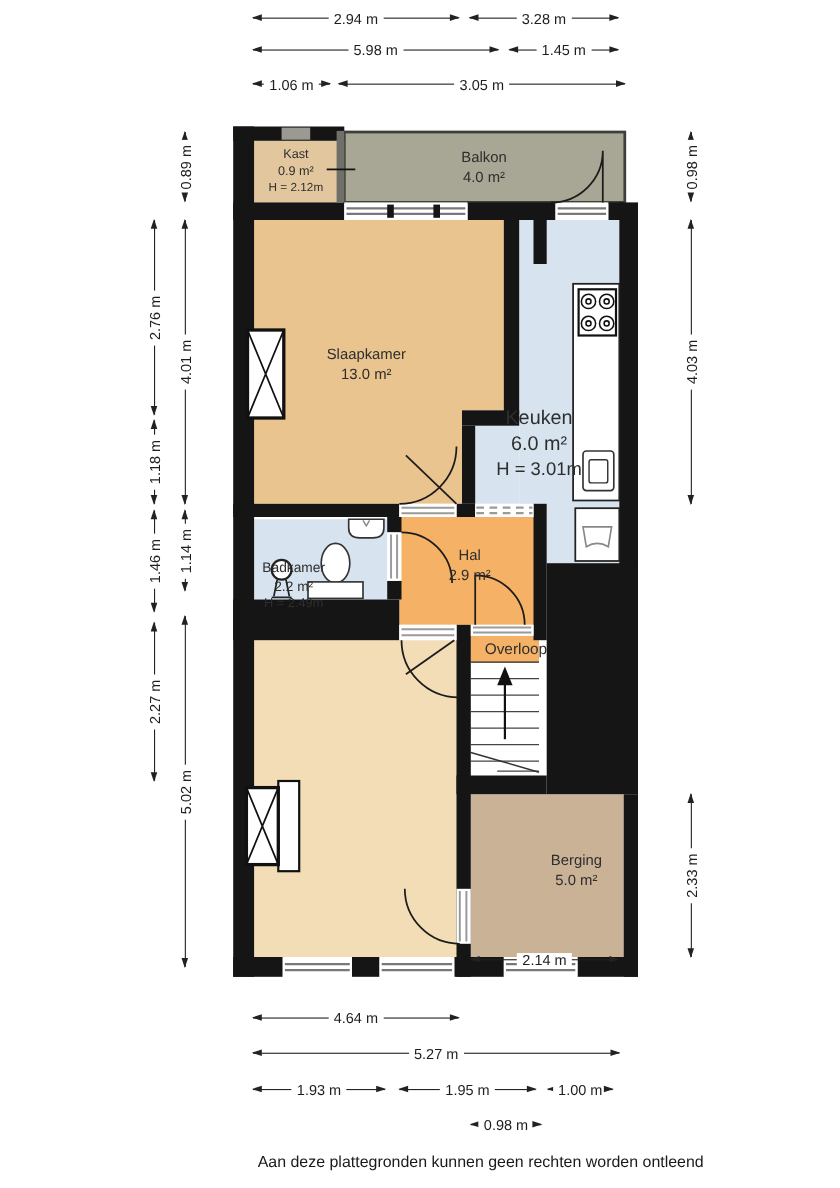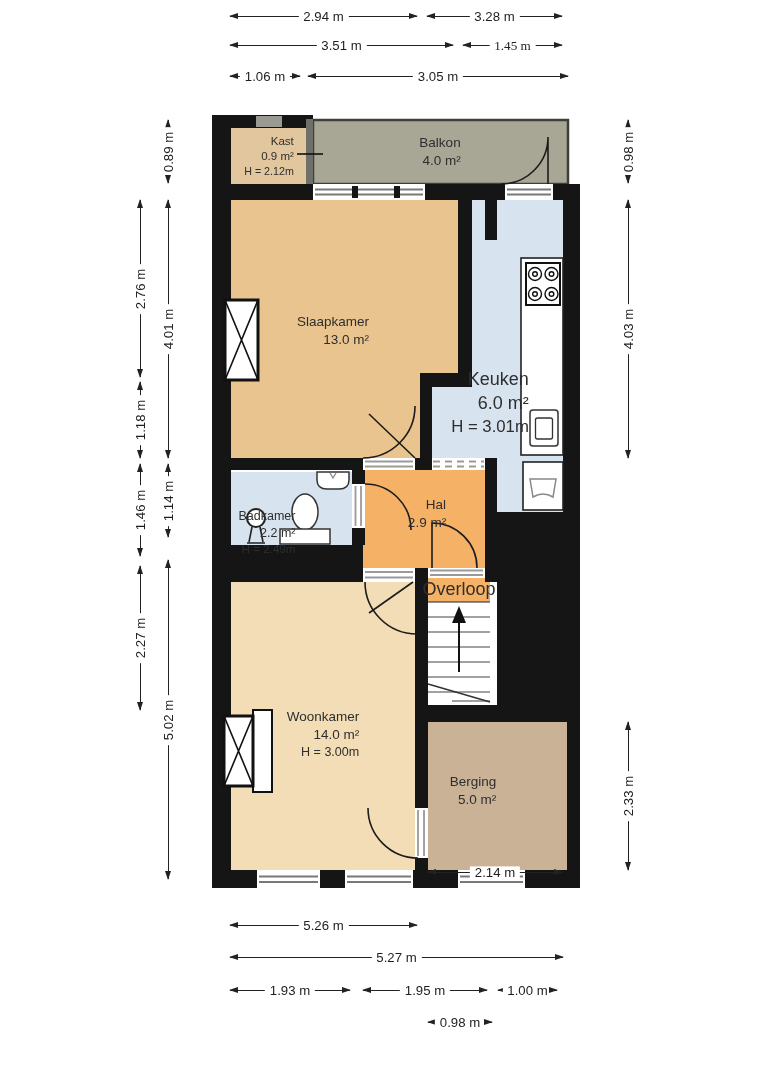--- a/index.html
+++ b/index.html
@@ -1,21 +1,21 @@
 <!DOCTYPE html>
 <html><head>
 <meta charset="utf-8">
 <style>
   html,body{margin:0;padding:0;background:#fff;}
   .canvas{position:relative;width:764px;height:1080px;background:#fff;
           font-family:"Liberation Sans",sans-serif;overflow:hidden;}
   .plan-svg{position:absolute;left:0;top:0;}
 
   
-  .room-label{position:absolute;transform:translate(-50%,-50%);text-align:right;
+  .room-label{position:absolute;transform:translate(-50%,-50%);text-align:center;
               color:#2e2e2e;line-height:1.32;white-space:nowrap;font-size:13.5px;}
   .room-label span{display:block;}
   .room-label .h{font-size:.93em;}
 
   
   .dim{position:absolute;}
   .dim-h{height:0;border-top:1.3px solid #222;text-align:right;}
   .dim-h::before{content:"";position:absolute;left:-1px;top:-4.2px;width:0;height:0;
     border-top:3.2px solid transparent;border-bottom:3.2px solid transparent;border-right:9px solid #222;}
   .dim-h::after{content:"";position:absolute;right:-1px;top:-4.2px;width:0;height:0;
@@ -193,54 +193,49 @@
   </div>
   <div class="room-label" style="left:267px;top:491px;font-size:12.5px;margin-top:41px;">
     <span>Badkamer</span>
     <span>2.2 m²</span>
     <span class="h">H = 2.49m</span>
   </div>
   <div class="room-label" style="left:427px;top:514px;">
     <span>Hal</span>
     <span>2.9 m²</span>
   </div>
-  <div class="room-label" style="left:459px;top:590px;font-size:18px;">
+  <div class="room-label" style="left:469px;top:590px;font-size:14px;">
     <span>Overloop</span>
   </div>
-  <div class="room-label" style="left:323px;top:734px;">
-    <span>Woonkamer</span>
-    <span>14.0 m²</span>
-    <span class="h">H = 3.00m</span>
-  </div>
-  <div class="room-label" style="left:473px;top:791px;">
+  <div class="room-label" style="left:524px;top:791px;">
     <span>Berging</span>
     <span>5.0 m²</span>
   </div>
 
   <div class="dim dim-h" style="left:230px;top:16px;width:187px;">
     <span class="dim-label">2.94 m</span>
     </div>
   <div class="dim dim-h" style="left:427px;top:16px;width:135px;">
     <span class="dim-label">3.28 m</span>
     </div>
   <div class="dim dim-h" style="left:230px;top:45px;width:223px;">
-    <span class="dim-label">3.51 m</span>
-    </div>
-  <div class="dim dim-h" style="left:463px;top:45px;width:99px;font-family:Liberation Serif, serif;">
+    <span class="dim-label">5.98 m</span>
+    </div>
+  <div class="dim dim-h" style="left:463px;top:45px;width:99px;">
     <span class="dim-label">1.45 m</span>
     </div>
   <div class="dim dim-h" style="left:230px;top:76px;width:70px;">
     <span class="dim-label">1.06 m</span>
     </div>
   <div class="dim dim-h" style="left:308px;top:76px;width:260px;">
     <span class="dim-label">3.05 m</span>
     </div>
 
   <div class="dim dim-h" style="left:230px;top:925px;width:187px;">
-    <span class="dim-label">5.26 m</span>
+    <span class="dim-label">4.64 m</span>
     </div>
   <div class="dim dim-h" style="left:428px;top:872px;width:134px;">
     <span class="dim-label">2.14 m</span>
     </div>
   <div class="dim dim-h" style="left:230px;top:957px;width:333px;">
     <span class="dim-label">5.27 m</span>
     </div>
   <div class="dim dim-h" style="left:230px;top:990px;width:120px;">
     <span class="dim-label">1.93 m</span>
     </div>
@@ -282,13 +277,14 @@
   <div class="dim dim-v" style="left:628px;top:120px;height:63px;">
     <span class="dim-label">0.98 m</span>
     </div>
   <div class="dim dim-v" style="left:628px;top:200px;height:258px;">
     <span class="dim-label">4.03 m</span>
     </div>
   <div class="dim dim-v" style="left:628px;top:722px;height:148px;">
     <span class="dim-label">2.33 m</span>
     </div>
 
+  <div class="footer">Aan deze plattegronden kunnen geen rechten worden ontleend</div>
 </div>
 
 </body></html>

